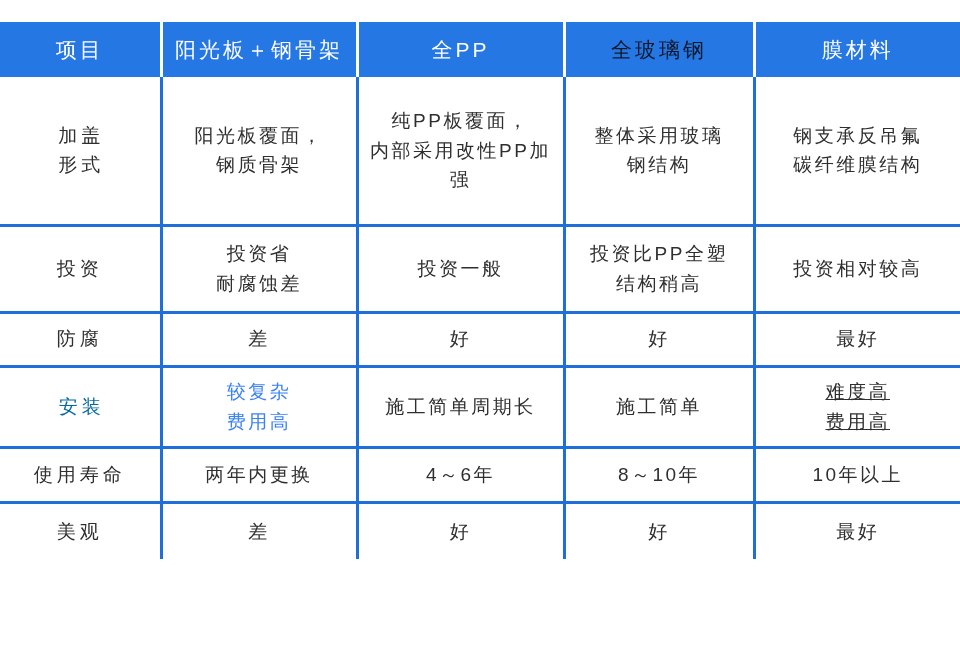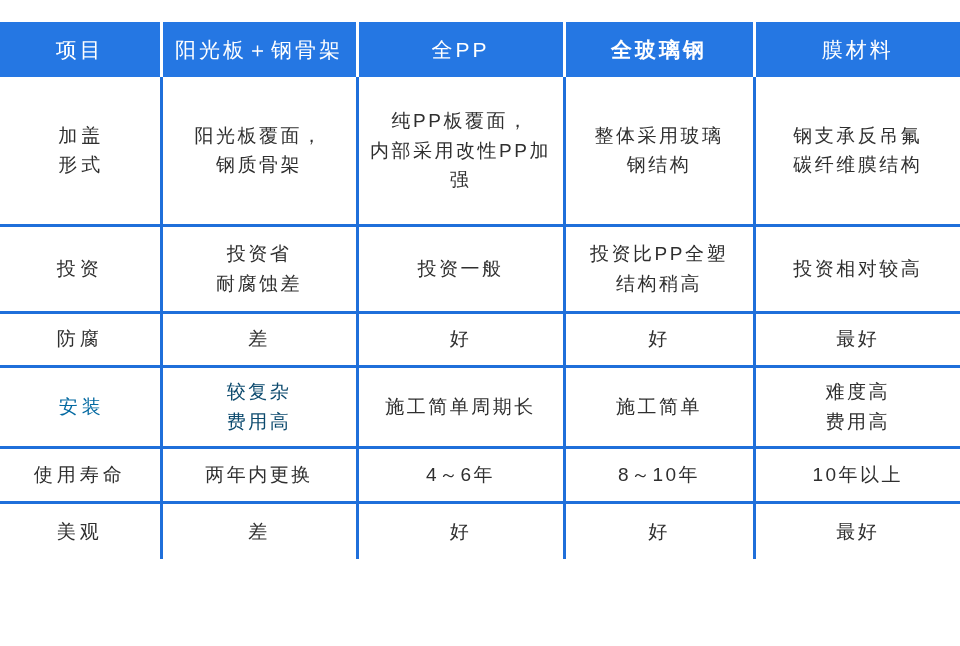--- a/index.html
+++ b/index.html
@@ -98,21 +98,21 @@
         <col class="c1">
         <col class="c2">
         <col class="c3">
         <col class="c4">
     </colgroup>
     <thead>
       <tr class="header-row" style="background: rgb(37, 119, 227);">
         <th style="color: rgb(255, 255, 255);">项目</th>
         <th style="color: rgb(255, 255, 255);">阳光板＋钢骨架</th>
         <th style="color: rgb(255, 255, 255);">全PP</th>
-        <th style="color: #ffffff; font-weight: bold;">全玻璃钢</th>
+        <th style="color: #0f172a;">全玻璃钢</th>
         <th style="color: rgb(255, 255, 255);">膜材料</th>
       </tr>
     </thead>
     <tbody>
       <tr class="r0">
         <td class="label-cell" style="color: rgb(47, 47, 47); border-right-color: rgb(31, 111, 218); border-bottom-color: rgb(31, 111, 218); padding-left: 11px;">
             <span class="cell-line">加盖</span>
             <span class="cell-line">形式</span>
           </td>
         <td style="color: rgb(47, 47, 47); border-right-color: rgb(31, 111, 218); border-bottom-color: rgb(31, 111, 218);">
@@ -165,31 +165,31 @@
             <span class="cell-line">好</span>
           </td>
         <td style="color: rgb(47, 47, 47); border-right-color: rgb(31, 111, 218); border-bottom-color: rgb(31, 111, 218);">
             <span class="cell-line">最好</span>
           </td>
       </tr>
       <tr class="r4">
         <td class="label-cell" style="color: #0369a1; border-right-color: rgb(31, 111, 218); border-bottom-color: rgb(31, 111, 218); padding-left: 12px;">
             <span class="cell-line">安装</span>
           </td>
-        <td style="color: #0c4a6e; border-right-color: rgb(31, 111, 218); border-bottom-color: rgb(31, 111, 218); margin-left: 44px;">
+        <td style="color: #3b82f6; border-right-color: rgb(31, 111, 218); border-bottom-color: rgb(31, 111, 218); margin-left: 44px;">
             <span class="cell-line">较复杂</span>
             <span class="cell-line">费用高</span>
           </td>
         <td style="color: rgb(47, 47, 47); border-right-color: rgb(31, 111, 218); border-bottom-color: rgb(31, 111, 218);">
             <span class="cell-line">施工简单周期长</span>
           </td>
         <td style="color: rgb(47, 47, 47); border-right-color: rgb(31, 111, 218); border-bottom-color: rgb(31, 111, 218);">
             <span class="cell-line">施工简单</span>
           </td>
-        <td style="color: rgb(47, 47, 47); border-right-color: rgb(31, 111, 218); border-bottom-color: rgb(31, 111, 218);">
+        <td style="color: rgb(47, 47, 47); border-right-color: rgb(31, 111, 218); border-bottom-color: rgb(31, 111, 218); text-decoration: underline;">
             <span class="cell-line">难度高</span>
             <span class="cell-line">费用高</span>
           </td>
       </tr>
       <tr class="r5">
         <td class="label-cell" style="color: rgb(47, 47, 47); border-right-color: rgb(31, 111, 218); border-bottom-color: rgb(31, 111, 218);">
             <span class="cell-line">使用寿命</span>
           </td>
         <td style="color: rgb(47, 47, 47); border-right-color: rgb(31, 111, 218); border-bottom-color: rgb(31, 111, 218);">
             <span class="cell-line">两年内更换</span>

